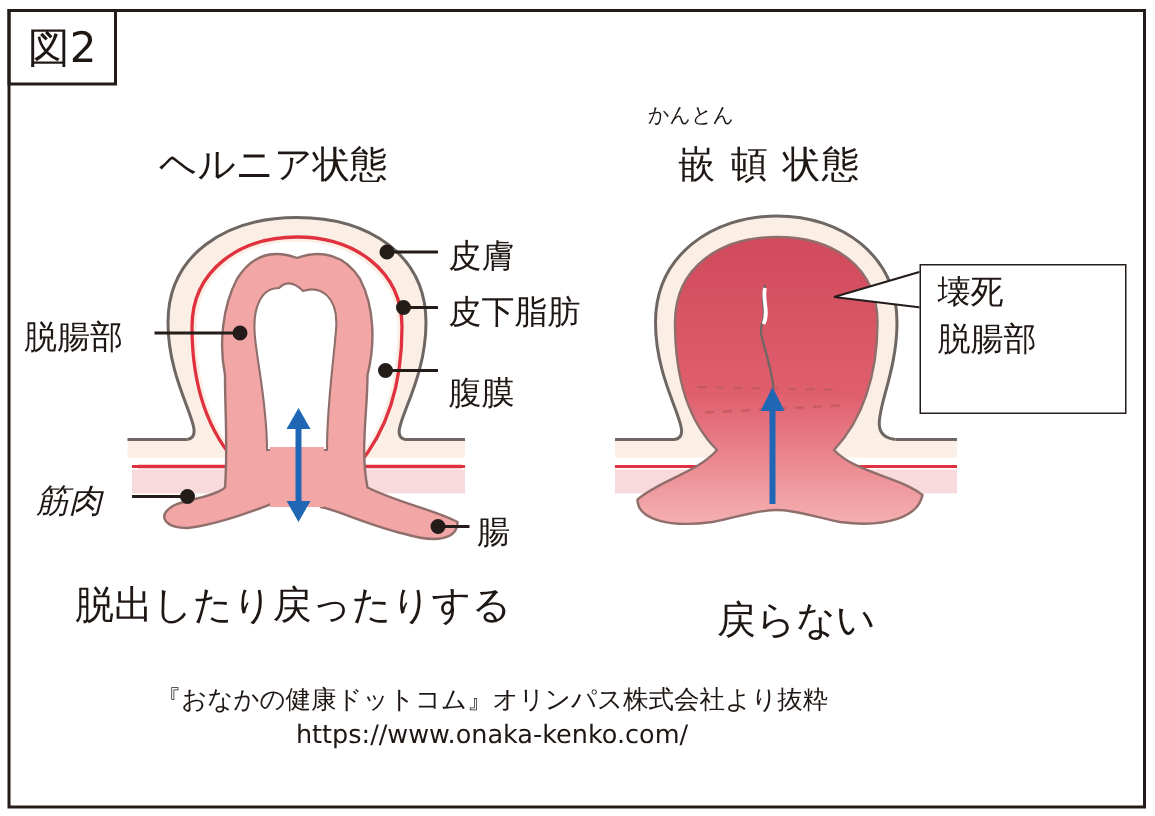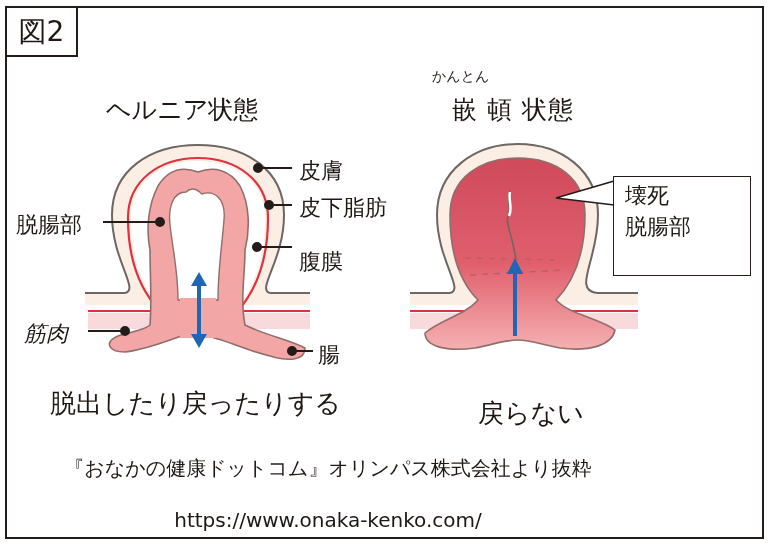--- a/index.html
+++ b/index.html
@@ -7,21 +7,21 @@
          font-family:"DejaVu Sans","Liberation Sans",sans-serif; color:#1e1714; }
   .frame { position:absolute; left:5px; top:6px; width:759px; height:533px;
            border:2px solid #231c19; box-sizing:border-box; }
   .fig-label { position:absolute; left:5px; top:6px; width:73px; height:51px;
                border:2px solid #231c19; box-sizing:border-box;
                font-size:28px; line-height:47px; text-align:center; }
   .title { position:absolute; font-size:25px; font-weight:400; white-space:nowrap; }
   .ruby { position:absolute; font-size:14px; white-space:nowrap; }
   .lbl { position:absolute; font-size:22px; white-space:nowrap; }
   .caption { position:absolute; font-size:26px; white-space:nowrap; }
-  .credit { position:absolute; left:0; width:656px; text-align:center; font-size:20px; white-space:nowrap; }
+  .credit { position:absolute; left:0; width:656px; text-align:center; font-size:17px; white-space:nowrap; }
   svg { position:absolute; left:0; top:0; }
   .callout { position:absolute; left:613px; top:176px; width:138px; height:100px;
              border:1.5px solid #231c19; box-sizing:border-box; background:#fff;
              padding:3px 17px 0 11px; font-size:22px; line-height:31px; }
   .callout div { white-space:nowrap; }
 </style>
 </head>
 <body>
 
 <div class="frame"></div>
@@ -117,13 +117,13 @@
 
 <div class="callout">
   <div>壊死</div>
   <div>脱腸部</div>
 </div>
 
 <div class="caption" style="left:50px;top:386px;">脱出したり戻ったりする</div>
 <div class="caption" style="left:458px;top:396px;margin-left:20px;">戻らない</div>
 
 <div class="credit" style="top:455px;">『おなかの健康ドットコム』オリンパス株式会社より抜粋</div>
-<div class="credit" style="top:508px;">https://www.onaka-kenko.com/</div>
+<div class="credit" style="top:480px;">https://www.onaka-kenko.com/</div>
 
 </body></html>

